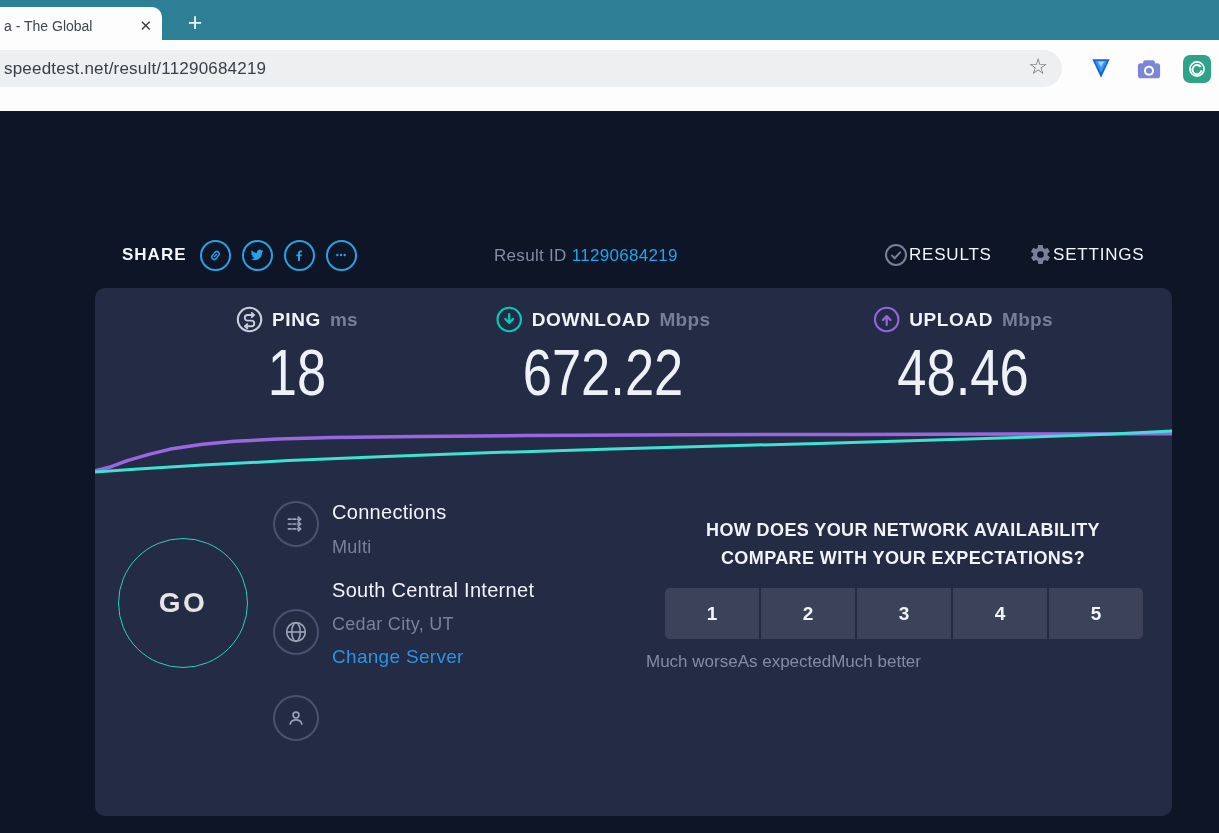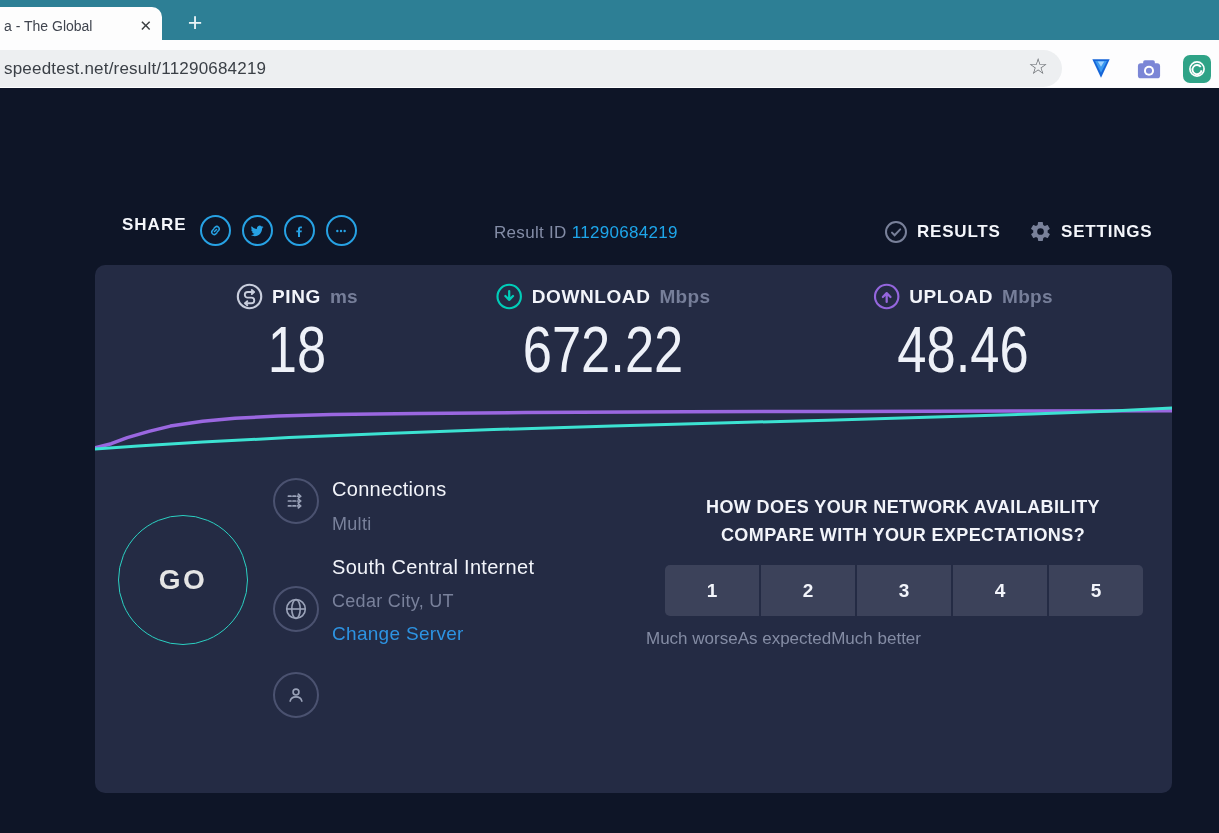--- a/index.html
+++ b/index.html
@@ -11,46 +11,46 @@
   .tab { position:absolute; left:-10px; top:7px; width:172px; height:37px;
          background:#fdfdfd; border-radius:10px 10px 0 0;
          display:flex; align-items:center; padding:0 10px 0 14px; }
   .tab-title { flex:1; font-size:14px; color:#40454f; white-space:nowrap; overflow:hidden;
                -webkit-mask-image:linear-gradient(90deg,#000 78%,transparent 97%);
                mask-image:linear-gradient(90deg,#000 78%,transparent 97%); }
   .tab-close { font-size:15px; color:#3c4043; margin-left:6px; cursor:default; line-height:1; }
   .newtab-btn { position:absolute; left:178px; top:6px; width:34px; height:32px;
                 color:#eaf4f7; font-size:25px; font-weight:300; display:flex;
                 align-items:center; justify-content:center; }
-  .toolbar { position:relative; width:100%; height:48px; background:#fdfdfe; }
+  .toolbar { position:relative; width:100%; height:71px; background:#fdfdfe; }
   .omnibox { position:absolute; left:-22px; top:10px; width:1084px; height:37px;
              background:#edeff1; border-radius:19px; display:flex; align-items:center; }
   .omnibox-url { font-size:17px; color:#3b4047; padding-left:26px; letter-spacing:0.2px; }
   .omni-star { position:absolute; right:14px; top:4px; font-size:22px; color:#5f6368; }
   .ext-icon { position:absolute; top:14px; width:30px; height:30px; display:flex;
               align-items:center; justify-content:center; }
   .ext-v { left:1086px; }
   .ext-cam { left:1134px; }
   .ext-rec { left:1182px; }
   .rec-bg { width:28px; height:28px; background:#2fa387; border-radius:7px;
             display:flex; align-items:center; justify-content:center; }
 
   
   .page { position:relative; width:100%; height:732px; background:#0e1527; color:#fff; }
 
   .share-row { position:absolute; left:122px; top:127px; height:34px;
-               display:flex; align-items:flex-start; gap:11px; }
+               display:flex; align-items:center; gap:11px; }
   .share-label { font-size:17px; font-weight:700; letter-spacing:1px; color:#f4f6fb; margin-right:2px; }
   .share-circle { width:31px; height:31px; border:2px solid #27a2e4; border-radius:50%;
                   color:#27a2e4; display:flex; align-items:center; justify-content:center; }
   .result-id { position:absolute; left:494px; top:135px; font-size:17px; color:#838ca6;
                letter-spacing:0.3px; }
   .result-id-value { color:#1ea6ea; }
-  .hdr-btn { position:absolute; top:132px; display:flex; align-items:center; gap:9px;
-             font-size:17px; font-weight:700; letter-spacing:0.8px; color:#f4f6fb; cursor:default; }
+  .hdr-btn { position:absolute; top:132px; display:flex; align-items:center; gap:1px;
+             font-size:17px; font-weight:400; letter-spacing:0.8px; color:#f4f6fb; cursor:default; }
   .hdr-results { left:884px; }
   .hdr-settings { left:1029px; }
   .hdr-icon { color:#79819a; display:flex; }
 
   .panel { position:absolute; left:95px; top:177px; width:1077px; height:528px;
            background:#242b44; border-radius:10px; }
 
   
   .stat { position:absolute; top:18px; transform:translateX(-50%); text-align:center; }
   .stat-ping { left:202px; } .stat-down { left:508px; } .stat-up { left:868px; }

